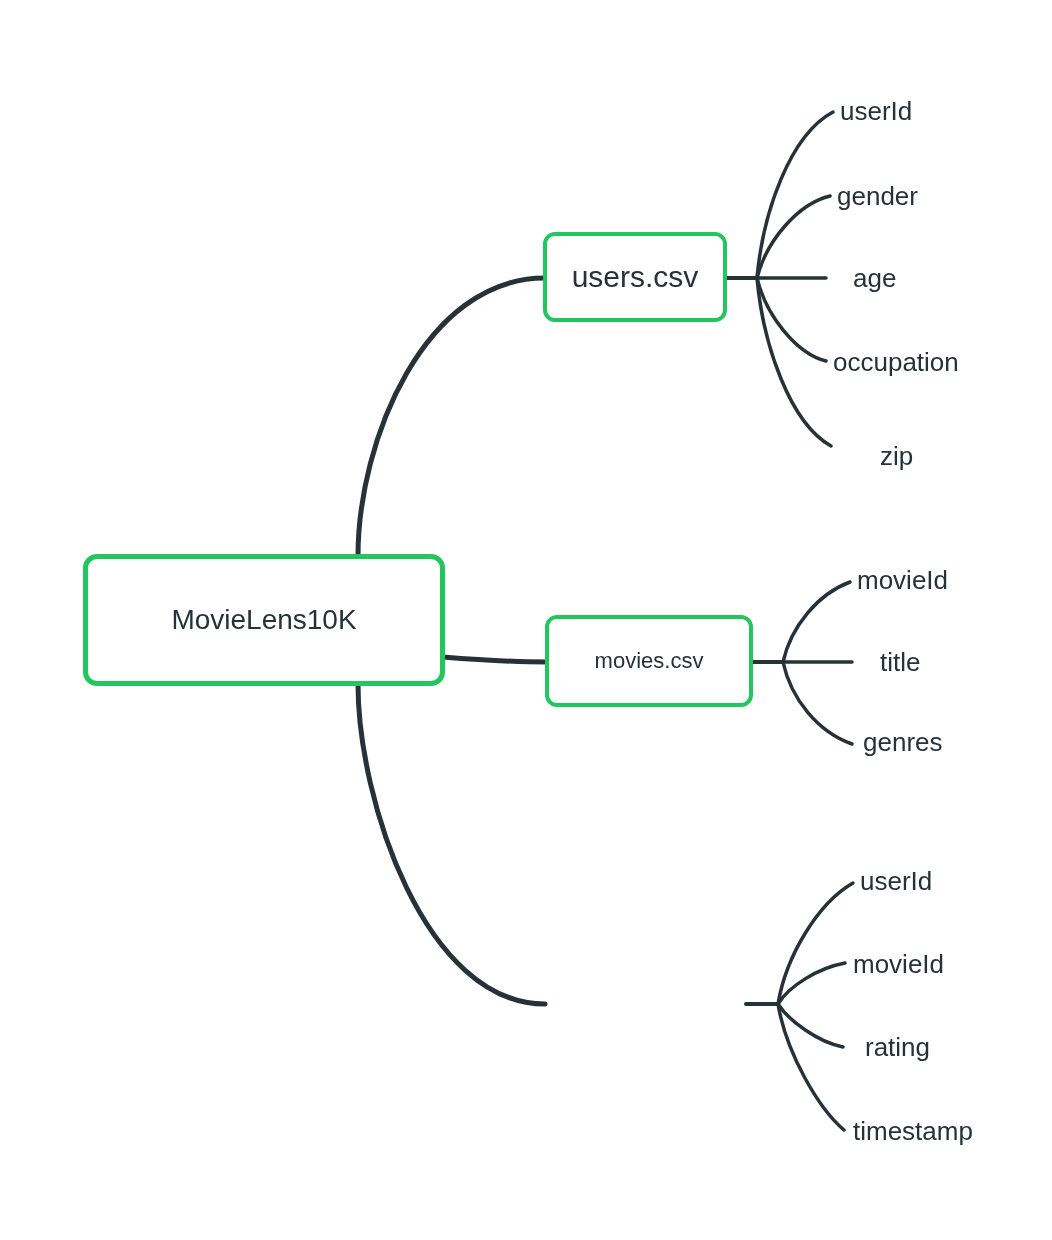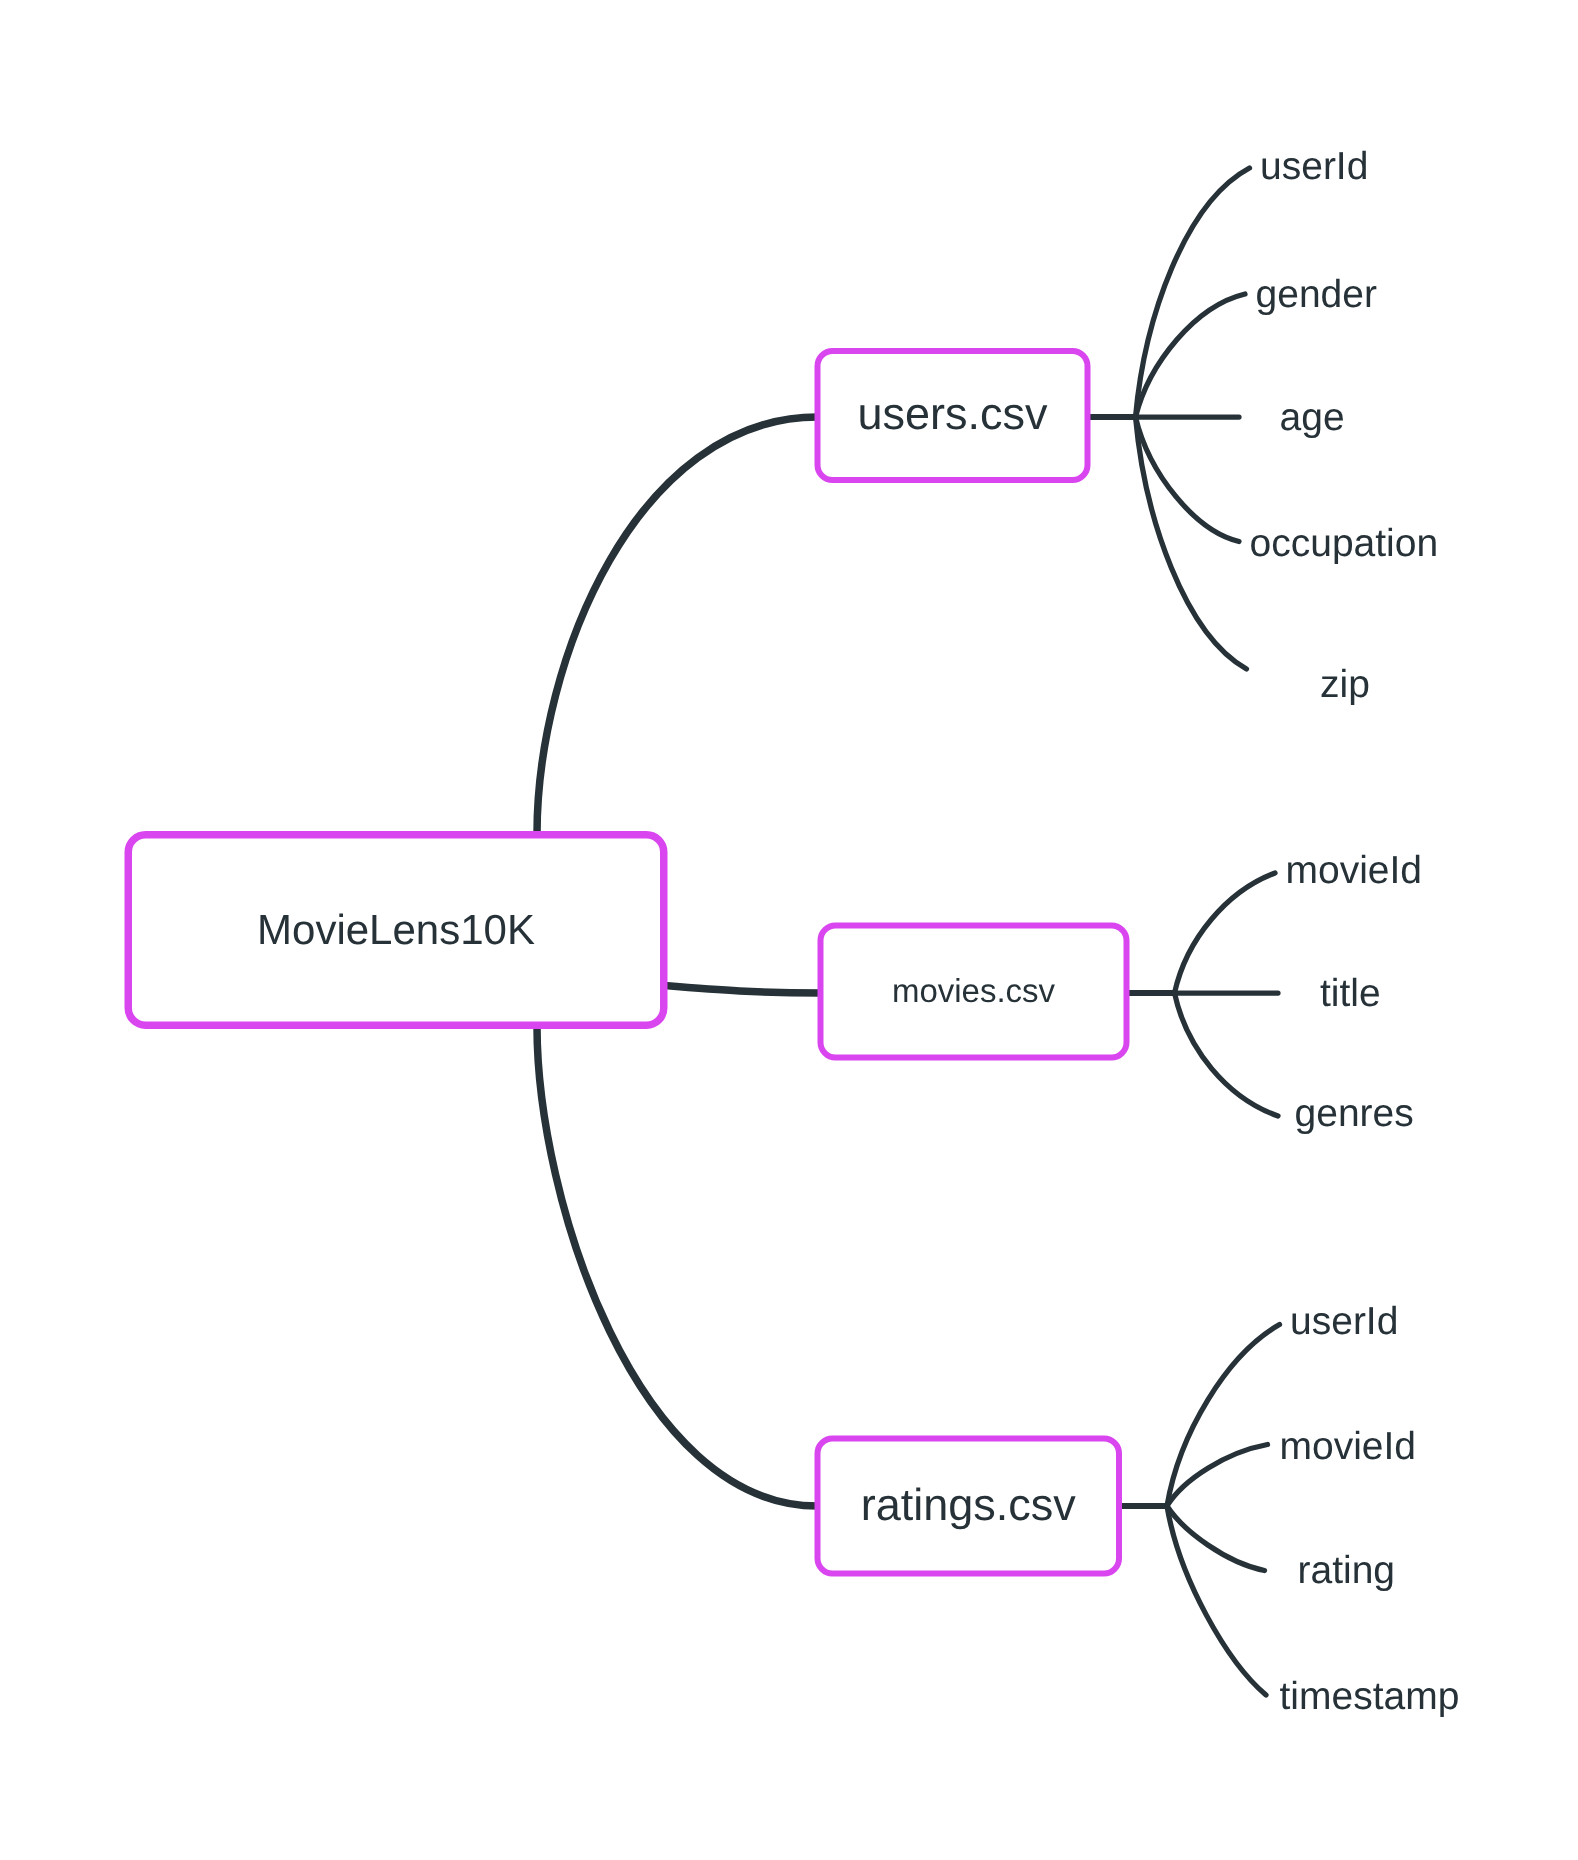--- a/index.html
+++ b/index.html
@@ -28,21 +28,21 @@
     stroke: #263238;
     stroke-linecap: round;
   }
   .edge-main { stroke-width: 5px; }
   .edge-stub { stroke-width: 4px; }
   .edge-leaf { stroke-width: 3.5px; }
   .node {
     position: absolute;
     box-sizing: border-box;
     background: #ffffff;
-    border: 4px solid #d946ef;
+    border: 4px solid #22c55e;
     border-radius: 12px;
     display: flex;
     align-items: center;
     justify-content: center;
     white-space: nowrap;
   }
   .node-root {
     left: 83px;
     top: 554px;
     width: 362px;
@@ -96,23 +96,20 @@
   </div>
 
   <div class="node node-users">
     <span>users.csv</span>
   </div>
 
   <div class="node node-movies">
     <span>movies.csv</span>
   </div>
 
-  <div class="node node-ratings">
-    <span>ratings.csv</span>
-  </div>
 
   <div class="leaf" style="left:840px; top:111px;">userId</div>
   <div class="leaf" style="left:837px; top:196px;">gender</div>
   <div class="leaf" style="left:853px; top:278px;">age</div>
   <div class="leaf" style="left:833px; top:362px;">occupation</div>
   <div class="leaf" style="left:880px; top:446px;margin-top:10px;">zip</div>
 
   <div class="leaf" style="left:857px; top:580px;">movieId</div>
   <div class="leaf" style="left:880px; top:662px;">title</div>
   <div class="leaf" style="left:863px; top:742px;">genres</div>

